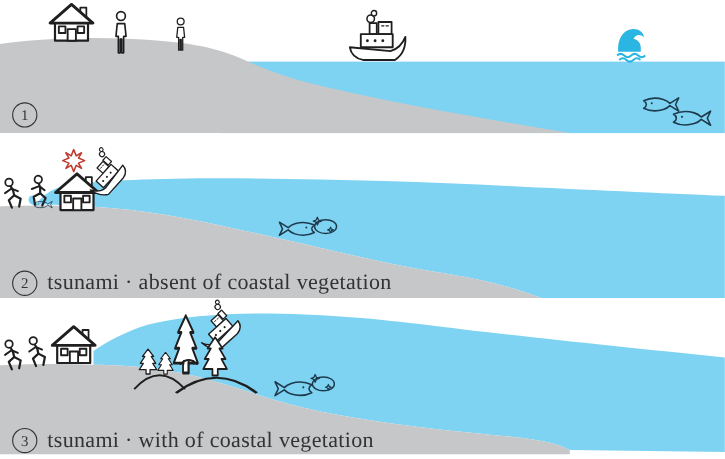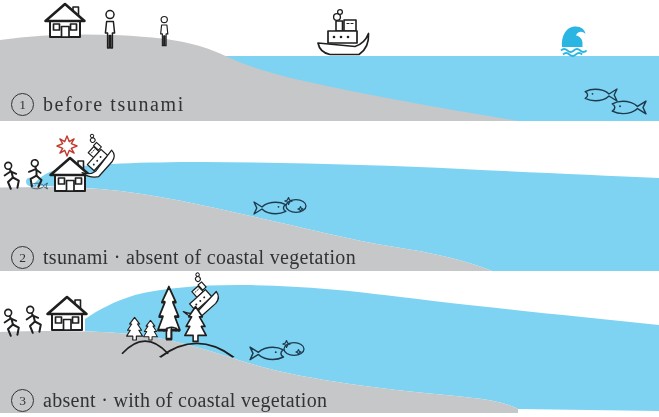--- a/index.html
+++ b/index.html
@@ -132,22 +132,21 @@
     <use href="#mound" transform="translate(160,340) scale(1.75,1.15)"></use>
     <g transform="translate(249,345) scale(1.05)">
         <use href="#fishL" transform="scale(-1,1) translate(-34,0)"></use>
       </g>
     <use href="#critter" transform="translate(282,340)"></use>
   </g>
 </svg>
 
 <div class="label label1" style="left:11px;top:93px;font-family:'Liberation Serif',serif">
   <span class="num">1</span>
-  <span class="cap">before tsunami</span>
 </div>
 <div class="label" style="left:11px;top:246px;font-family:'Liberation Serif',serif">
   <span class="num">2</span>
   <span class="cap">tsunami · absent of coastal vegetation</span>
 </div>
 <div class="label" style="left:11px;top:389px;font-family:'Liberation Serif',serif">
   <span class="num">3</span>
-  <span class="cap">absent · with of coastal vegetation</span>
+  <span class="cap">tsunami · with of coastal vegetation</span>
 </div>
 
 </body></html>

